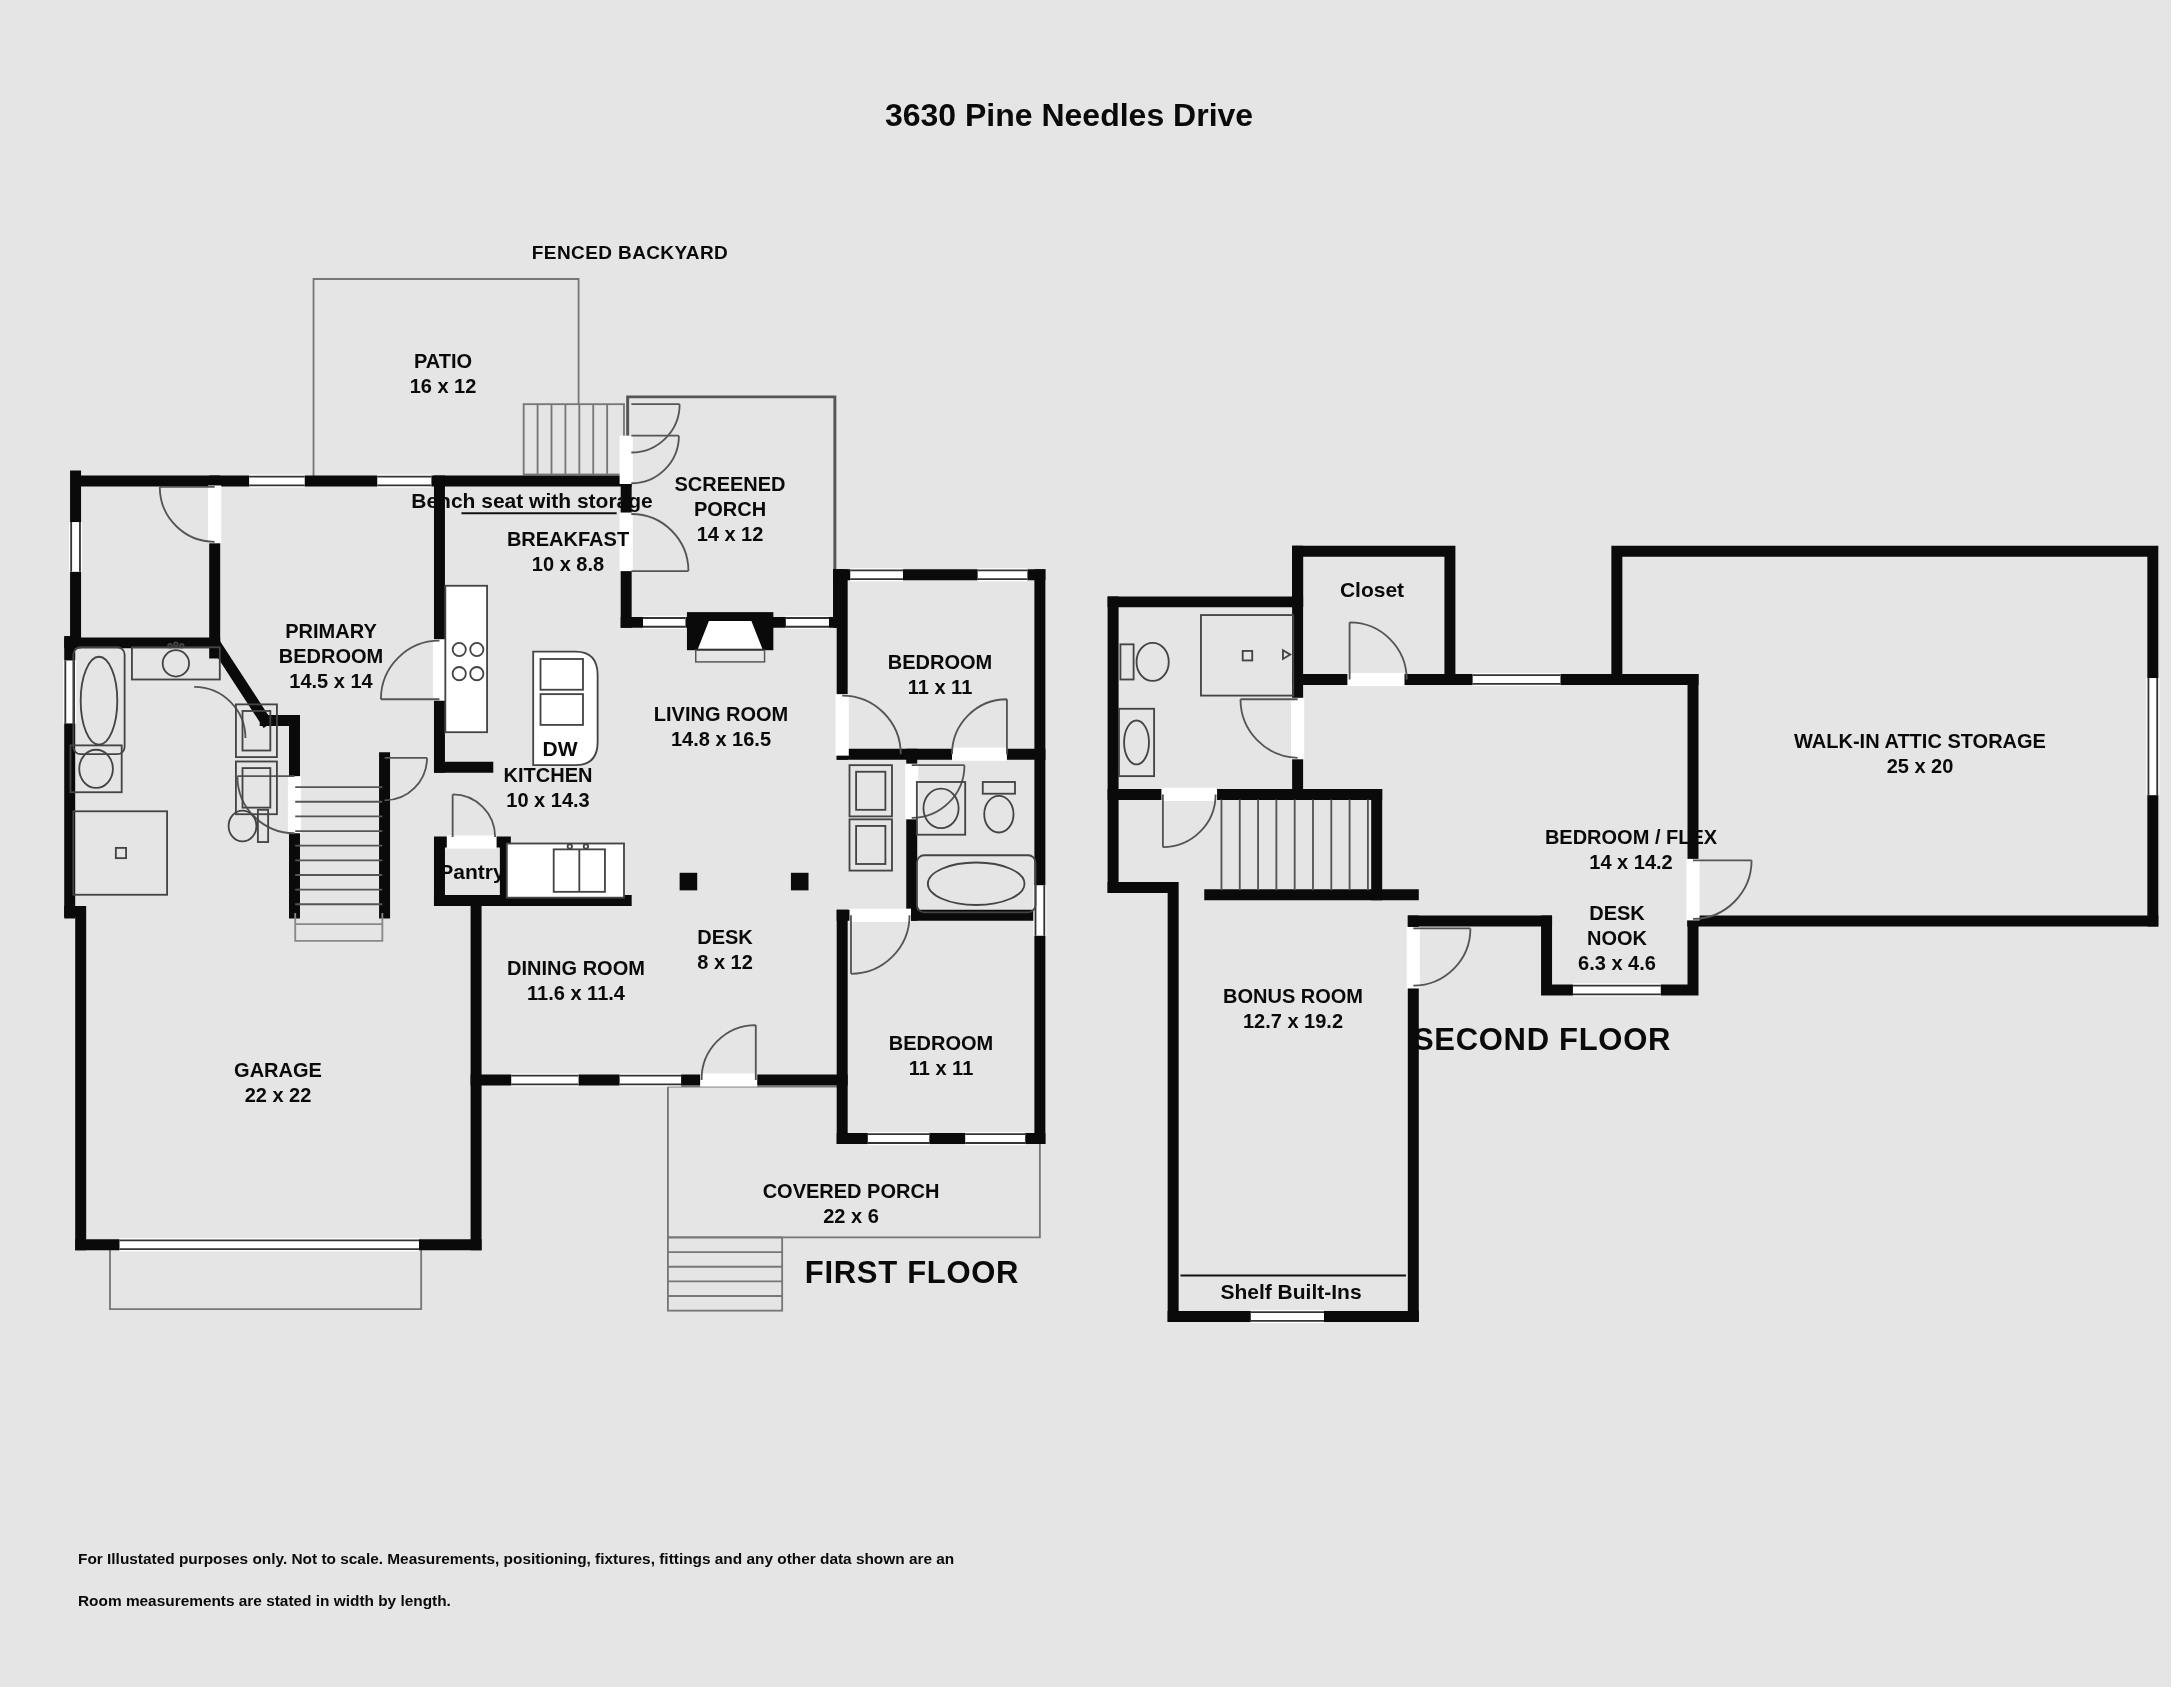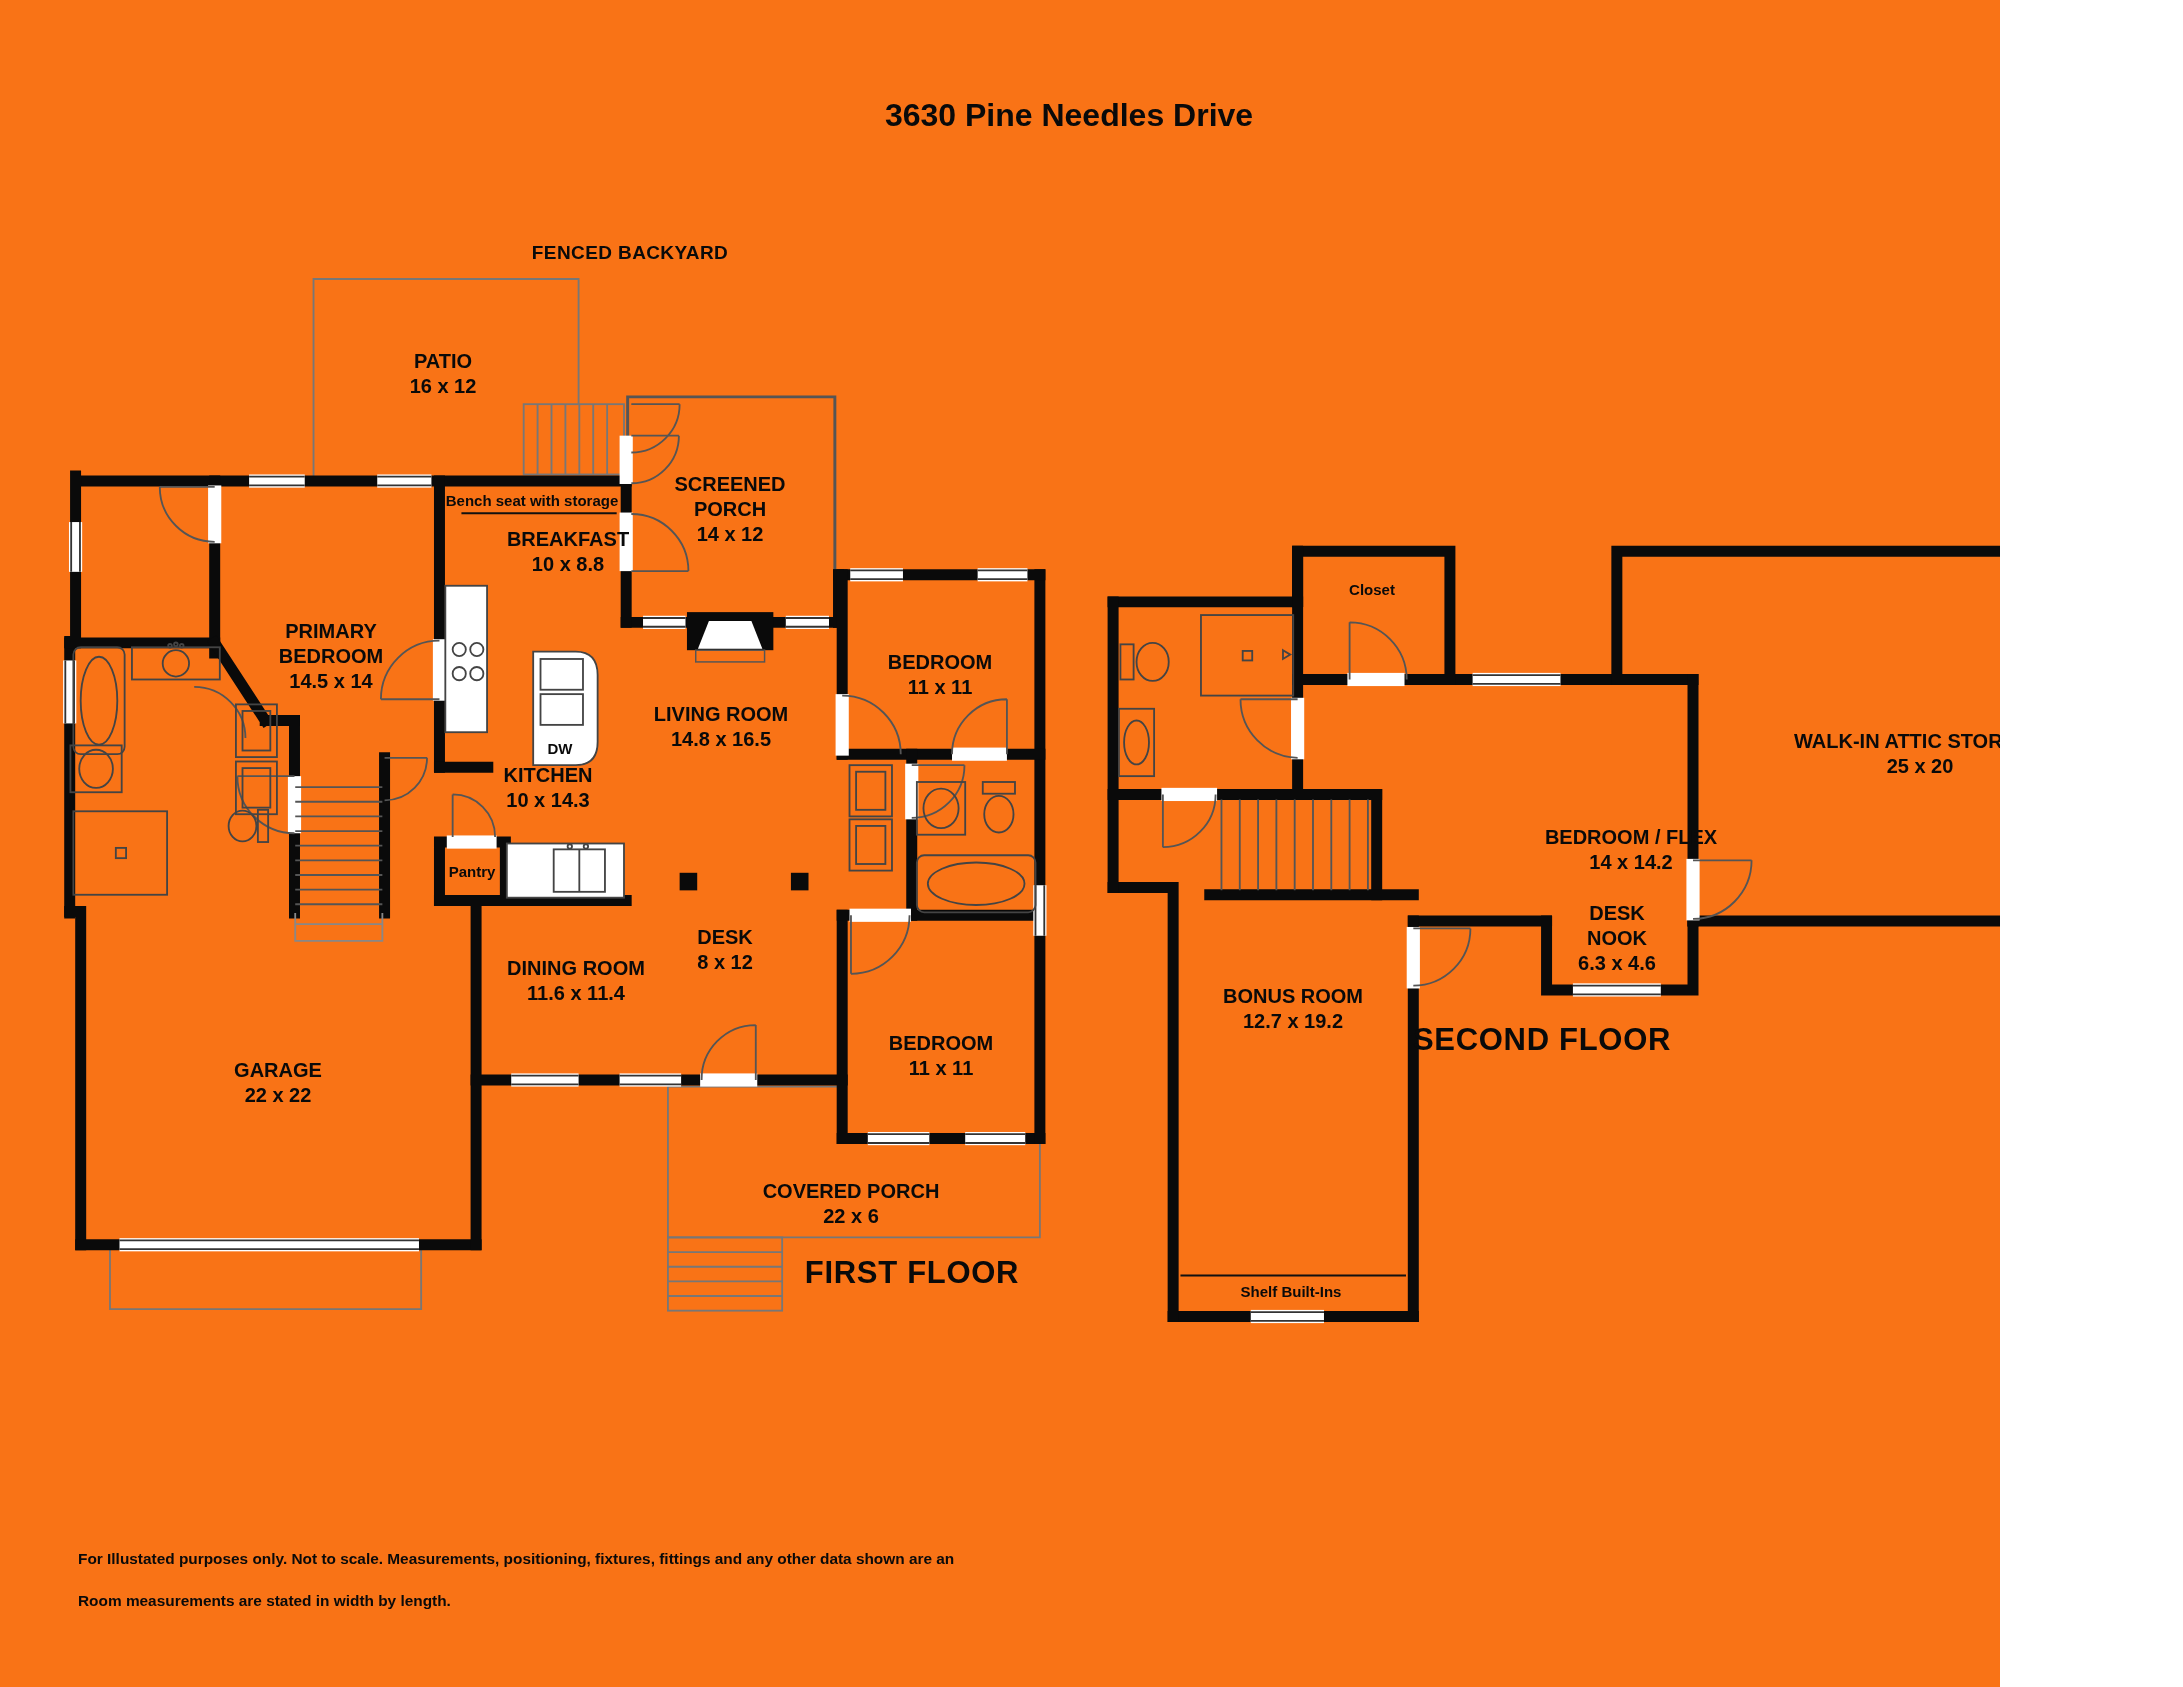--- a/index.html
+++ b/index.html
@@ -1,24 +1,24 @@
 <!DOCTYPE html>
 <html style="font-size:11.7px"><head>
 <meta charset="utf-8">
 <style>
   html,body{margin:0;padding:0;background:#ffffff;}
-  .canvas{position:relative;width:2000px;height:1687px;background:#f97316;
+  .canvas{position:relative;width:2171px;height:1687px;background:#e5e5e5;
           font-family:"Liberation Sans",sans-serif;overflow:hidden;}
   svg.plan{position:absolute;left:0;top:0;}
   .lbl{position:absolute;transform:translate(-50%,-50%);text-align:center;
        font-weight:700;color:#0a0a0a;line-height:1.26;white-space:nowrap;}
   .lbl .dims{display:block;font-weight:700;}
   .wrap{white-space:normal;margin-top:12px;}
   .room{font-size:20px;}
-  .small{font-size:15px;}
+  .small{font-size:21px;}
   .floorlbl{font-size:31px;letter-spacing:0.7px;}
   .titleln{font-size:32px;}
   .backyard{font-size:19px;letter-spacing:0.4px;}
   .disc{position:absolute;transform:none;text-align:left;font-size:15.4px;font-weight:700;
         color:#0a0a0a;line-height:1.36;white-space:nowrap;}
 </style>
 </head>
 <body>
 
 <div class="canvas">

